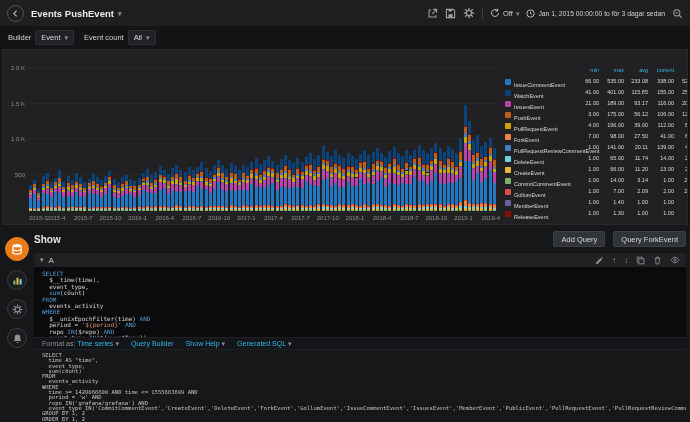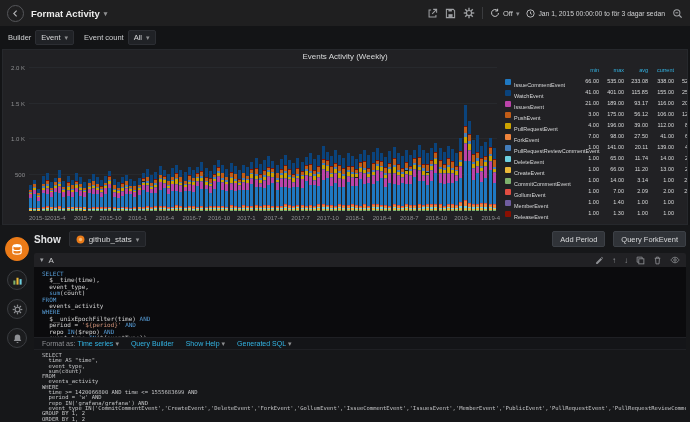--- a/index.html
+++ b/index.html
@@ -87,21 +87,21 @@
 <div class="app">
 
   <header class="navbar">
     <div class="nav-left">
       <button class="back-btn">
         <svg width="9" height="9" viewBox="0 0 16 16">
             <path d="M10 3L5 8l5 5" fill="none" stroke="currentColor" stroke-width="2"></path>
           </svg>
       </button>
       <div class="dash-title">
-        <span>Format Activity</span>
+        <span>Events PushEvent</span>
         <span class="caret">▾</span>
       </div>
     </div>
     <div class="nav-actions">
       <button class="icon-btn">
         <svg width="11" height="11" viewBox="0 0 16 16" fill="none" stroke="currentColor" stroke-width="1.5">
             <path d="M6 3H3v10h10v-3"></path>
             <path d="M9 2h5v5"></path>
             <path d="M14 2L7.5 8.5"></path>
           </svg>
@@ -165,21 +165,20 @@
     <div class="var-group">
       <span class="var-label">Event count</span>
       <div class="var-select">
         <span>All</span>
         <span class="caret">▾</span>
       </div>
     </div>
   </div>
 
   <section class="panel">
-    <div class="panel-title">Events Activity (Weekly)</div>
     <div class="panel-body">
       <div class="chart">
         <div class="plot">
             <div class="gridline" style="bottom: 25%;"></div>
             <div class="ytick" style="bottom: 25%;">500</div>
             <div class="gridline" style="bottom: 50%;"></div>
             <div class="ytick" style="bottom: 50%;">1.0 K</div>
             <div class="gridline" style="bottom: 75%;"></div>
             <div class="ytick" style="bottom: 75%;">1.5 K</div>
             <div class="gridline" style="bottom: 100%;"></div>
@@ -1945,30 +1944,22 @@
         <svg width="11" height="11" viewBox="0 0 16 16" fill="currentColor">
             <path d="M8 2a4 4 0 0 0-4 4v3l-1.5 2.5h11L12 9V6a4 4 0 0 0-4-4z"></path>
             <path d="M6.5 13a1.5 1.5 0 0 0 3 0z"></path>
           </svg>
       </button>
     </aside>
 
     <div class="editor-main">
       <div class="query-header">
         <span class="query-title">Show</span>
-        <div class="ds-picker">
-          <svg width="9" height="9" viewBox="0 0 16 16">
-              <circle cx="8" cy="8" r="7" fill="#eb7b18"></circle>
-              <circle cx="8" cy="8" r="3" fill="#f8b871"></circle>
-            </svg>
-          <span>github_stats</span>
-          <span class="caret">▾</span>
-        </div>
         <div class="spacer"></div>
-        <button class="btn">Add Period</button>
+        <button class="btn">Add Query</button>
         <button class="btn">Query ForkEvent</button>
       </div>
 
       <div class="query-row-head">
         <span class="qcaret">▾</span>
         <span class="qletter">A</span>
         <div class="qicons">
           <button class="icon-btn">
             <svg width="9" height="9" viewBox="0 0 16 16" fill="currentColor">
                 <path d="M2 11.5V14h2.5l8-8L10 3.5l-8 8zM11 2.5L13.5 5l1-1L12 1.5z"></path>

